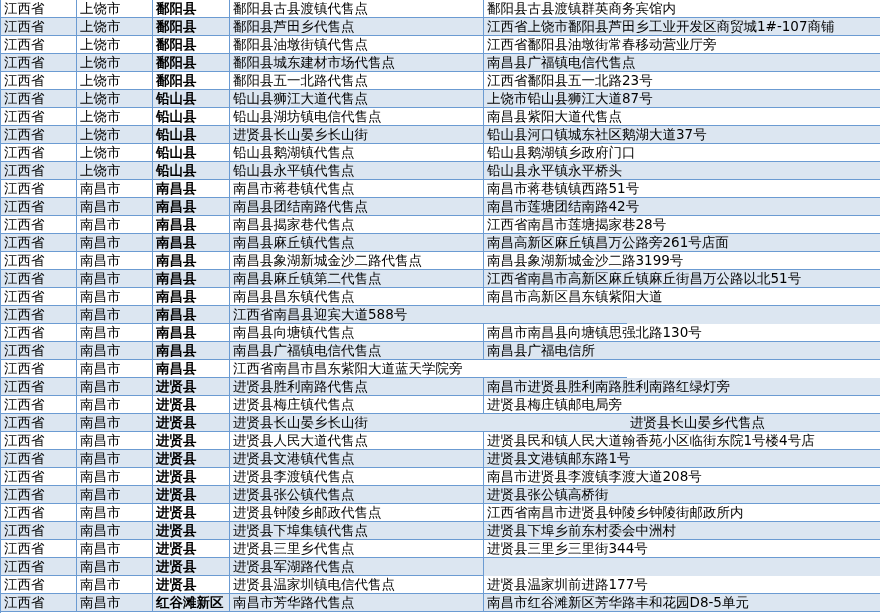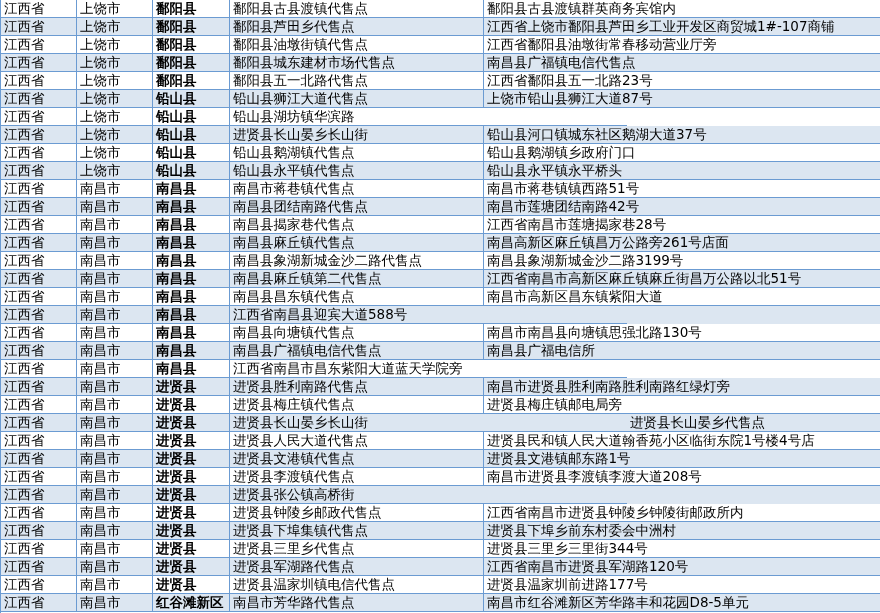--- a/index.html
+++ b/index.html
@@ -88,21 +88,22 @@
     <div class="cell col-province">江西省</div>
     <div class="cell col-city">上饶市</div>
     <div class="cell col-county">铅山县</div>
     <div class="cell col-outlet">铅山县狮江大道代售点</div>
     <div class="cell col-address">上饶市铅山县狮江大道87号</div>
   </div>
     <div class="row">
     <div class="cell col-province">江西省</div>
     <div class="cell col-city">上饶市</div>
     <div class="cell col-county">铅山县</div>
-    <div class="cell col-address">铅山县湖坊镇华滨路</div>
+    <div class="cell col-outlet">铅山县湖坊镇电信代售点</div>
+    <div class="cell col-address">南昌县紫阳大道代售点</div>
   </div>
     <div class="row stripe">
     <div class="cell col-province">江西省</div>
     <div class="cell col-city">上饶市</div>
     <div class="cell col-county">铅山县</div>
     <div class="cell col-outlet">进贤县长山晏乡长山街</div>
     <div class="cell col-address">铅山县河口镇城东社区鹅湖大道37号</div>
   </div>
     <div class="row">
     <div class="cell col-province">江西省</div>
@@ -232,20 +233,21 @@
     <div class="cell col-province">江西省</div>
     <div class="cell col-city">南昌市</div>
     <div class="cell col-county">进贤县</div>
     <div class="cell col-outlet">进贤县李渡镇代售点</div>
     <div class="cell col-address">南昌市进贤县李渡镇李渡大道208号</div>
   </div>
     <div class="row stripe">
     <div class="cell col-province">江西省</div>
     <div class="cell col-city">南昌市</div>
     <div class="cell col-county">进贤县</div>
+    <div class="cell col-outlet">进贤县张公镇代售点</div>
     <div class="cell col-address">进贤县张公镇高桥街</div>
   </div>
     <div class="row">
     <div class="cell col-province">江西省</div>
     <div class="cell col-city">南昌市</div>
     <div class="cell col-county">进贤县</div>
     <div class="cell col-outlet">进贤县钟陵乡邮政代售点</div>
     <div class="cell col-address">江西省南昌市进贤县钟陵乡钟陵街邮政所内</div>
   </div>
     <div class="row stripe">
@@ -260,21 +262,20 @@
     <div class="cell col-city">南昌市</div>
     <div class="cell col-county">进贤县</div>
     <div class="cell col-outlet">进贤县三里乡代售点</div>
     <div class="cell col-address">进贤县三里乡三里街344号</div>
   </div>
     <div class="row stripe">
     <div class="cell col-province">江西省</div>
     <div class="cell col-city">南昌市</div>
     <div class="cell col-county">进贤县</div>
     <div class="cell col-outlet">进贤县军湖路代售点</div>
-    <div class="cell col-address">江西省南昌市进贤县军湖路120号</div>
   </div>
     <div class="row">
     <div class="cell col-province">江西省</div>
     <div class="cell col-city">南昌市</div>
     <div class="cell col-county">进贤县</div>
     <div class="cell col-outlet">进贤县温家圳镇电信代售点</div>
     <div class="cell col-address">进贤县温家圳前进路177号</div>
   </div>
     <div class="row stripe">
     <div class="cell col-province">江西省</div>

